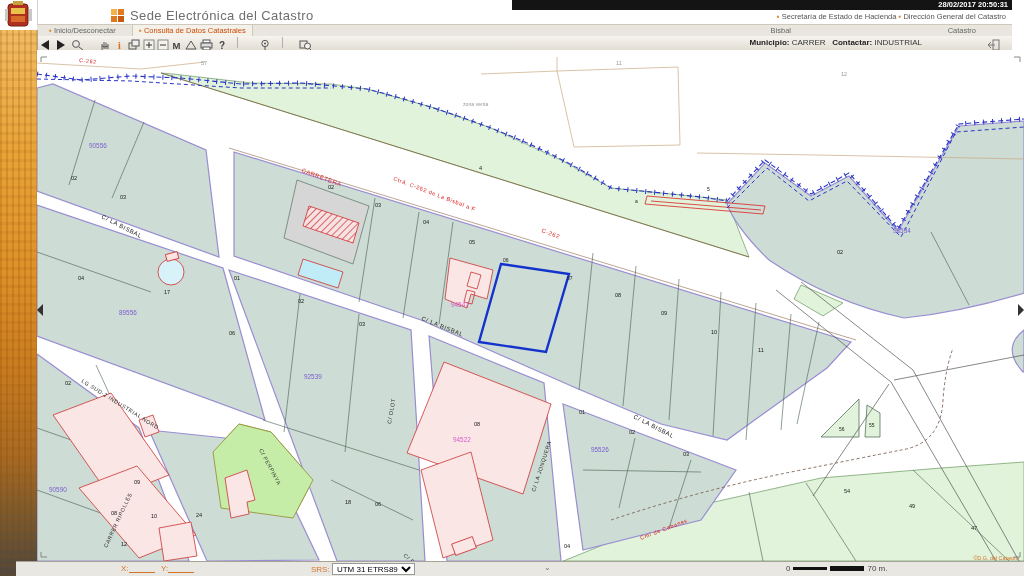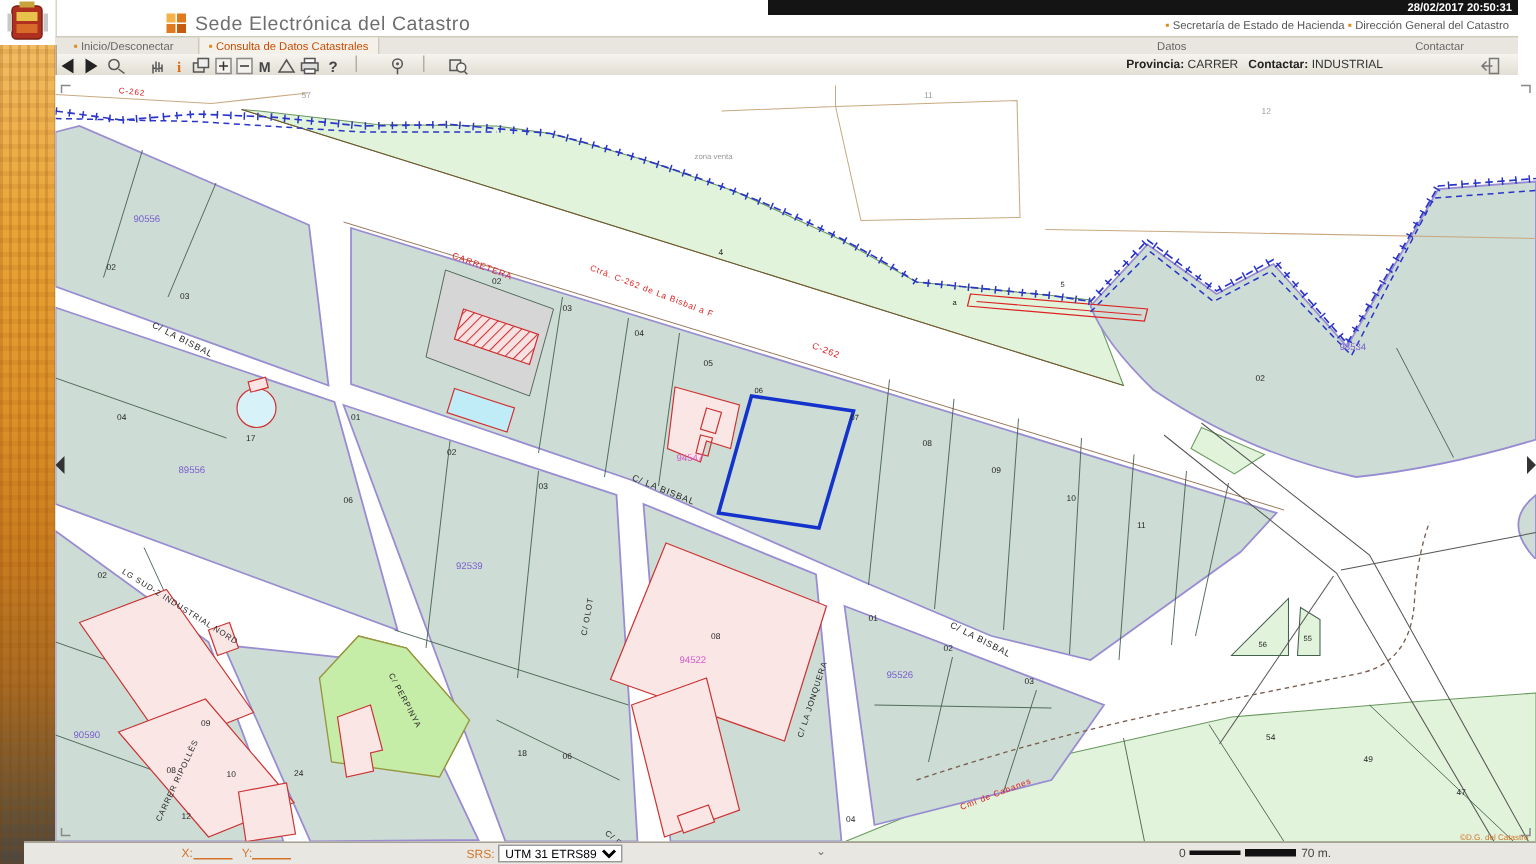--- a/index.html
+++ b/index.html
@@ -96,22 +96,22 @@
   <div id="govlinks">
     <b class="dot">▪</b>
     <span>Secretaría de Estado de Hacienda</span>
     <b class="dot">▪</b>
     <span>Dirección General del Catastro</span>
   </div>
 
   <div id="tabs">
     <span class="tab" style="left:6px"><span class="dot">▪</span> <span>Inicio/Desconectar</span></span>
     <span class="tab" id="tab-active"><span class="dot">▪</span> <span>Consulta de Datos Catastrales</span></span>
-    <span class="tab" id="tab-right1"><span>Datos</span></span>
-    <span class="tab" id="tab-right2"><span>Contactar</span></span>
+    <span class="tab" id="tab-right1"><span>Bisbal</span></span>
+    <span class="tab" id="tab-right2"><span>Catastro</span></span>
   </div>
 
   <div id="toolbar">
     <span class="tbi" style="left:2px"><svg width="13" height="12">
           <polygon points="10,1 10,11 2,6" fill="#222"></polygon>
         </svg></span>
     <span class="tbi" style="left:17px"><svg width="13" height="12">
           <polygon points="3,1 3,11 11,6" fill="#222"></polygon>
         </svg></span>
     <span class="tbi" style="left:34px"><svg width="13" height="12">
@@ -156,21 +156,21 @@
           <circle cx="6" cy="4.5" r="1" fill="#555"></circle>
           <line x1="6" y1="8" x2="6" y2="11.5" stroke="#555"></line>
         </svg></span>
     <span class="tbsep" style="left:245px"></span>
     <span class="tbi" style="left:262px"><svg width="13" height="12">
           <rect x="1" y="2" width="7" height="7" fill="none" stroke="#555"></rect>
           <circle cx="8.5" cy="7" r="3" fill="#f4f2ec" stroke="#555"></circle>
           <line x1="10.5" y1="9.5" x2="12.5" y2="11.5" stroke="#555"></line>
         </svg></span>
     <span id="provmun">
-      <b>Provincia:</b>
+      <b>Municipio:</b>
       <span>CARRER</span>&nbsp;&nbsp;
       <b>Contactar:</b>
       <span>INDUSTRIAL</span>
     </span>
     <span id="exit-icon" class="tbi"><svg width="13" height="12">
           <rect x="6" y="1" width="6" height="10" fill="none" stroke="#777"></rect>
           <path d="M1,6 H8 M4,3 L1,6 L4,9" fill="none" stroke="#777"></path>
         </svg></span>
   </div>
 

